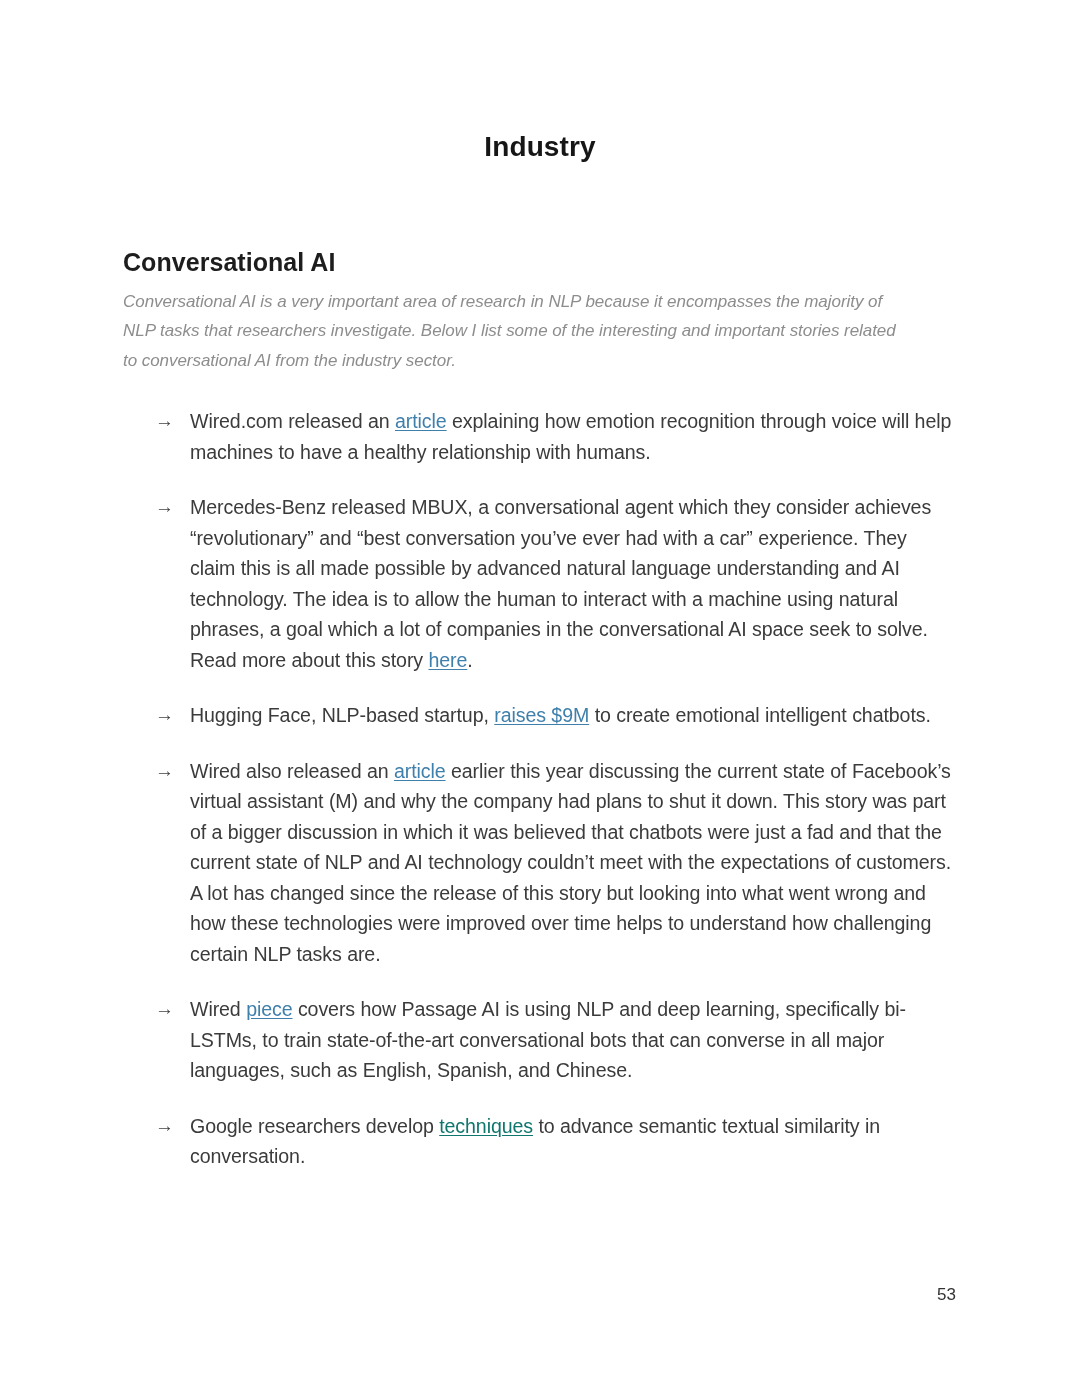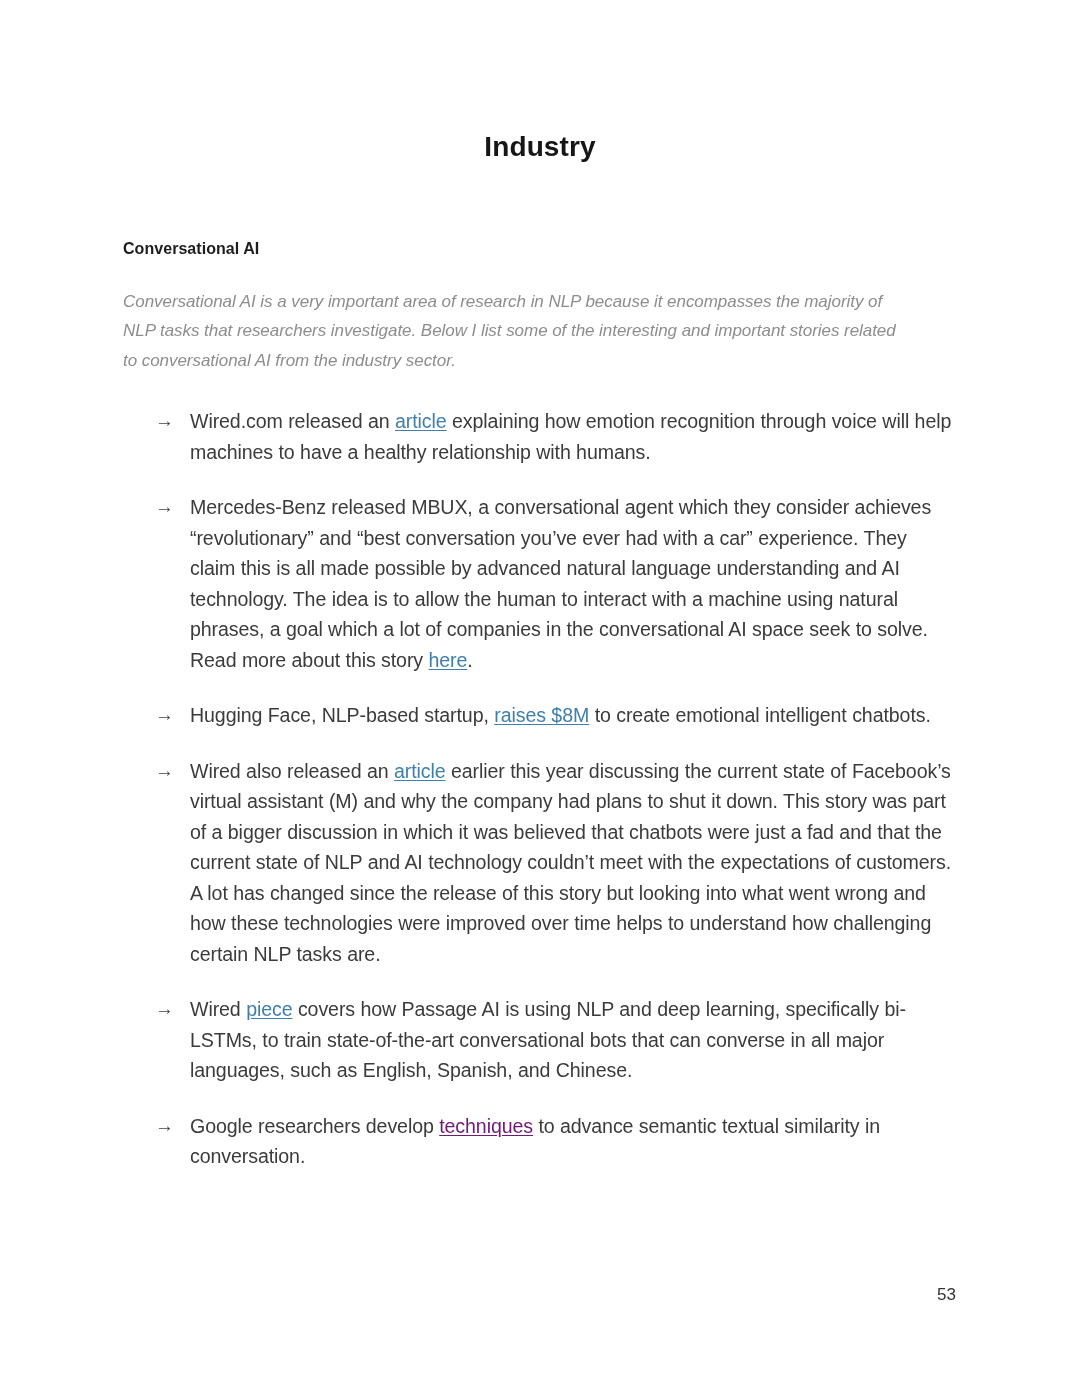--- a/index.html
+++ b/index.html
@@ -32,21 +32,21 @@
     letter-spacing: 0.1px;
     margin: 0;
     padding-top: 130px;
     line-height: 1.2;
   }
 
   .section-heading {
     position: absolute;
     left: 123px;
     top: 226px;
-    font-size: 16px;
+    font-size: 25px;
     font-weight: bold;
     color: #1d1d1d;
     letter-spacing: 0.05px;
     line-height: 1.25;
   }
 
   .intro-paragraph {
     position: absolute;
     left: 123px;
     top: 270px;
@@ -122,31 +122,31 @@
       <div class="bullet-item">
         <span class="bullet-arrow">→</span>
         <div class="bullet-text"><span>Wired.com released an </span><span class="doc-link" style="color: rgb(63, 127, 171);">article</span><span> explaining how emotion recognition through voice will help machines to have a healthy relationship with humans.</span></div>
       </div>
       <div class="bullet-item">
         <span class="bullet-arrow">→</span>
         <div class="bullet-text"><span>Mercedes-Benz released MBUX, a conversational agent which they consider achieves “revolutionary” and “best conversation you’ve ever had with a car” experience. They claim this is all made possible by advanced natural language understanding and AI technology. The idea is to allow the human to interact with a machine using natural phrases, a goal which a lot of companies in the conversational AI space seek to solve. Read more about this story </span><span class="doc-link" style="color: rgb(63, 127, 171);">here</span><span>.</span></div>
       </div>
       <div class="bullet-item">
         <span class="bullet-arrow">→</span>
-        <div class="bullet-text"><span>Hugging Face, NLP-based startup, </span><span class="doc-link" style="color: rgb(63, 127, 171);">raises $8M</span><span> to create emotional intelligent chatbots.</span></div>
+        <div class="bullet-text"><span>Hugging Face, NLP-based startup, </span><span class="doc-link" style="color: rgb(63, 127, 171);">raises $9M</span><span> to create emotional intelligent chatbots.</span></div>
       </div>
       <div class="bullet-item">
         <span class="bullet-arrow">→</span>
         <div class="bullet-text"><span>Wired also released an </span><span class="doc-link" style="color: rgb(63, 127, 171);">article</span><span> earlier this year discussing the current state of Facebook’s virtual assistant (M) and why the company had plans to shut it down. This story was part of a bigger discussion in which it was believed that chatbots were just a fad and that the current state of NLP and AI technology couldn’t meet with the expectations of customers. A lot has changed since the release of this story but looking into what went wrong and how these technologies were improved over time helps to understand how challenging certain NLP tasks are.</span></div>
       </div>
       <div class="bullet-item">
         <span class="bullet-arrow">→</span>
         <div class="bullet-text"><span>Wired </span><span class="doc-link" style="color: rgb(63, 127, 171);">piece</span><span> covers how Passage AI is using NLP and deep learning, specifically bi-LSTMs, to train state-of-the-art conversational bots that can converse in all major languages, such as English, Spanish, and Chinese.</span></div>
       </div>
       <div class="bullet-item">
         <span class="bullet-arrow">→</span>
-        <div class="bullet-text"><span>Google researchers develop </span><span class="doc-link" style="color: #701a75;">techniques</span><span> to advance semantic textual similarity in conversation.</span></div>
+        <div class="bullet-text"><span>Google researchers develop </span><span class="doc-link" style="color: #0f766e;">techniques</span><span> to advance semantic textual similarity in conversation.</span></div>
       </div>
     </div>
 
   <div class="page-number">53</div>
 
 </div>
 
 </body></html>

